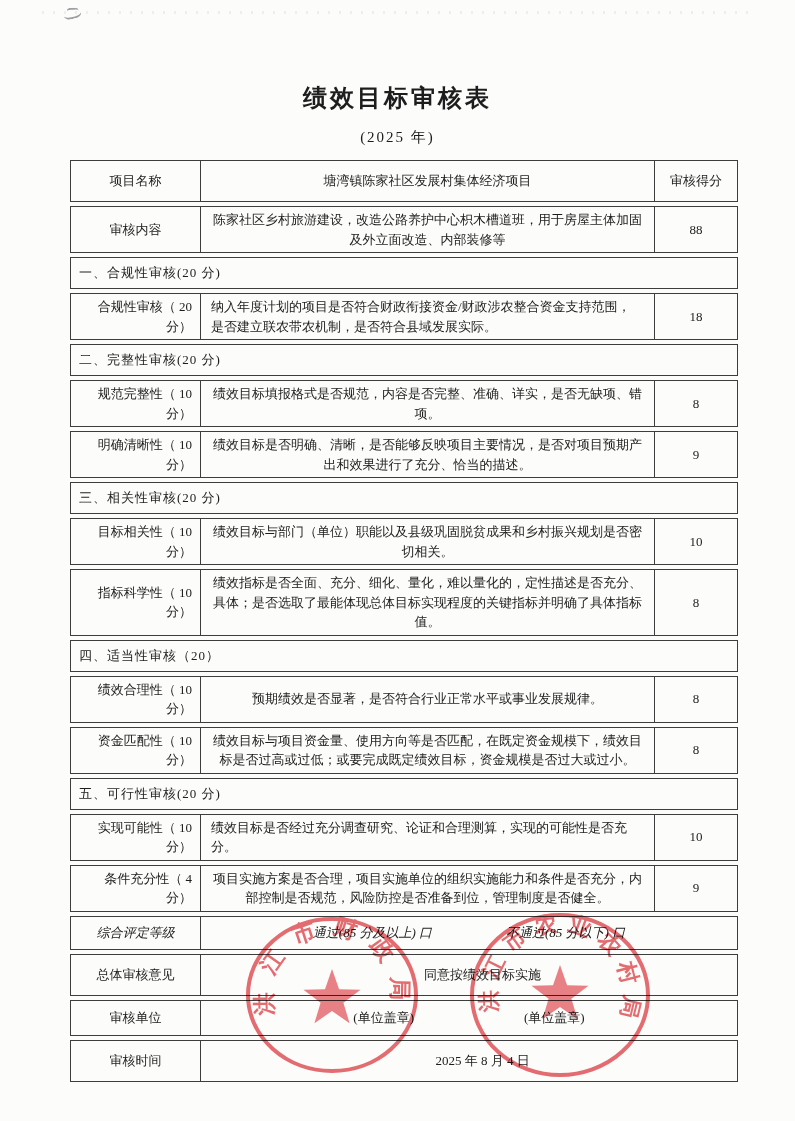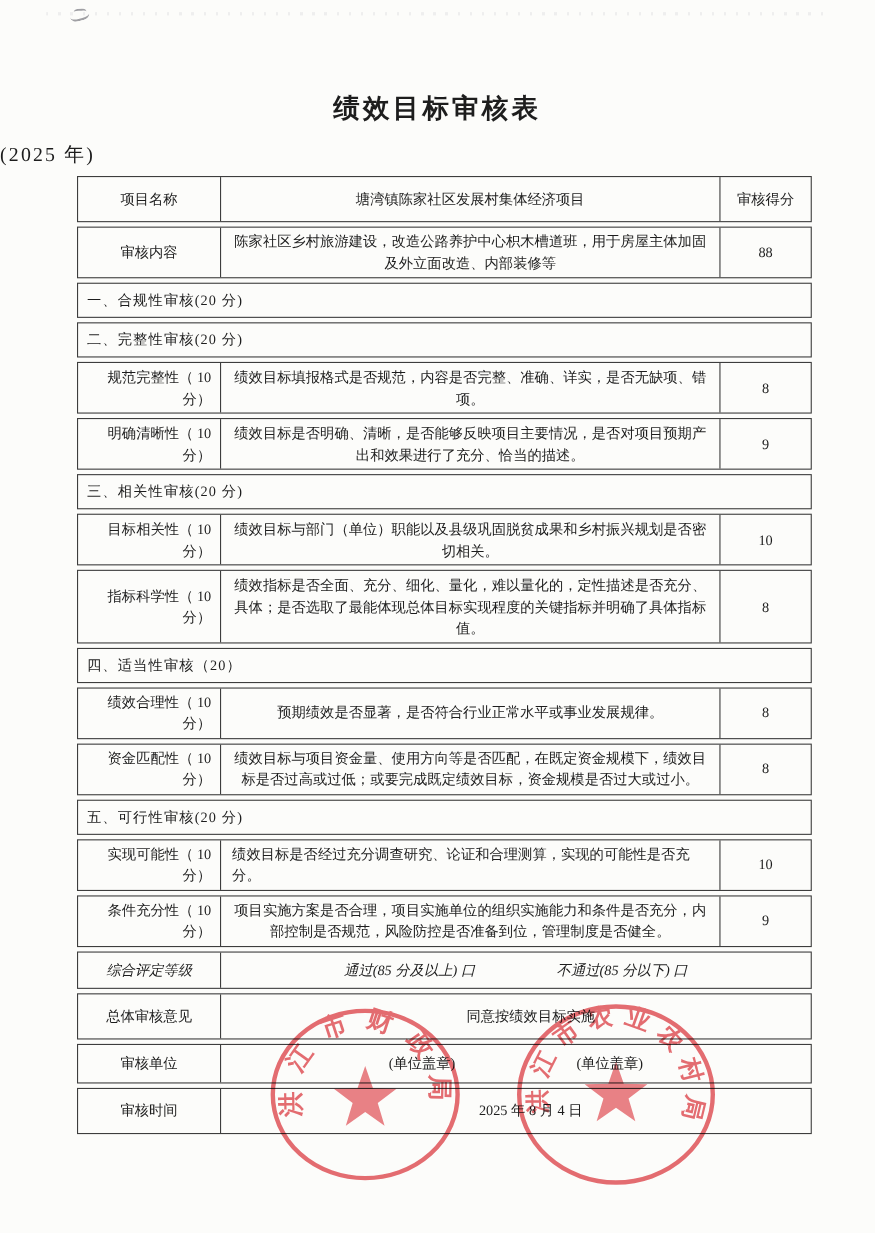--- a/index.html
+++ b/index.html
@@ -20,21 +20,21 @@
   .smudge::after{
     content:"";position:absolute;left:4px;top:2px;width:12px;height:6px;
     border-top:2px solid #55555f;border-radius:40%;transform:rotate(10deg);
   }
   .title{
     margin:82px 0 0;text-align:center;
     font-family:"Liberation Sans","DejaVu Sans",sans-serif;
     font-size:24px;font-weight:700;letter-spacing:3px;
   }
   .subtitle{
-    margin-top:14px;text-align:left;font-size:18px;letter-spacing:2px;
+    margin-top:14px;text-align:center;font-size:15px;letter-spacing:2px;
   }
   .review-table{position:absolute;left:70px;top:160px;width:668px;}
   .row{
     display:flex;align-items:stretch;border:1px solid #3d3d3d;margin-bottom:4px;
     font-size:13px;line-height:1.5;box-sizing:border-box;
   }
   .row.scored{min-height:42px;}
   .row.section{min-height:32px;padding:4px 8px;align-items:center;}
   .row.choice{min-height:34px;font-style:italic;}
   .row.wide{min-height:42px;gap:27px;}
@@ -67,20 +67,25 @@
         <div class="cell content">塘湾镇陈家社区发展村集体经济项目</div>
         <div class="cell score">审核得分</div>
       </div>
       <div class="row scored">
         <div class="cell label">审核内容</div>
         <div class="cell content">陈家社区乡村旅游建设，改造公路养护中心枳木槽道班，用于房屋主体加固及外立面改造、内部装修等</div>
         <div class="cell score">88</div>
       </div>
       <div class="row section">
         <span class="section-label">一、合规性审核(20 分)</span>
+      </div>
+      <div class="row scored">
+        <div class="cell label">合规性审核（ 20 分）</div>
+        <div class="cell content left">纳入年度计划的项目是否符合财政衔接资金/财政涉农整合资金支持范围， 是否建立联农带农机制，是否符合县域发展实际。</div>
+        <div class="cell score">18</div>
       </div>
       <div class="row section">
         <span class="section-label">二、完整性审核(20 分)</span>
       </div>
       <div class="row scored">
         <div class="cell label">规范完整性（ 10 分）</div>
         <div class="cell content">绩效目标填报格式是否规范，内容是否完整、准确、详实，是否无缺项、错项。</div>
         <div class="cell score">8</div>
       </div>
       <div class="row scored">
@@ -116,21 +121,21 @@
       </div>
       <div class="row section">
         <span class="section-label">五、可行性审核(20 分)</span>
       </div>
       <div class="row scored">
         <div class="cell label">实现可能性（ 10 分）</div>
         <div class="cell content left">绩效目标是否经过充分调查研究、论证和合理测算，实现的可能性是否充分。</div>
         <div class="cell score">10</div>
       </div>
       <div class="row scored">
-        <div class="cell label">条件充分性（ 10 分）</div>
+        <div class="cell label">条件充分性（ 4 分）</div>
         <div class="cell content">项目实施方案是否合理，项目实施单位的组织实施能力和条件是否充分，内部控制是否规范，风险防控是否准备到位，管理制度是否健全。</div>
         <div class="cell score">9</div>
       </div>
       <div class="row choice">
         <div class="cell label">综合评定等级</div>
         <div class="cell value choice-cell">
           <span class="option">通过(85 分及以上) 口</span>
           <span class="option">不通过(85 分以下) 口</span>
         </div>
       </div>

